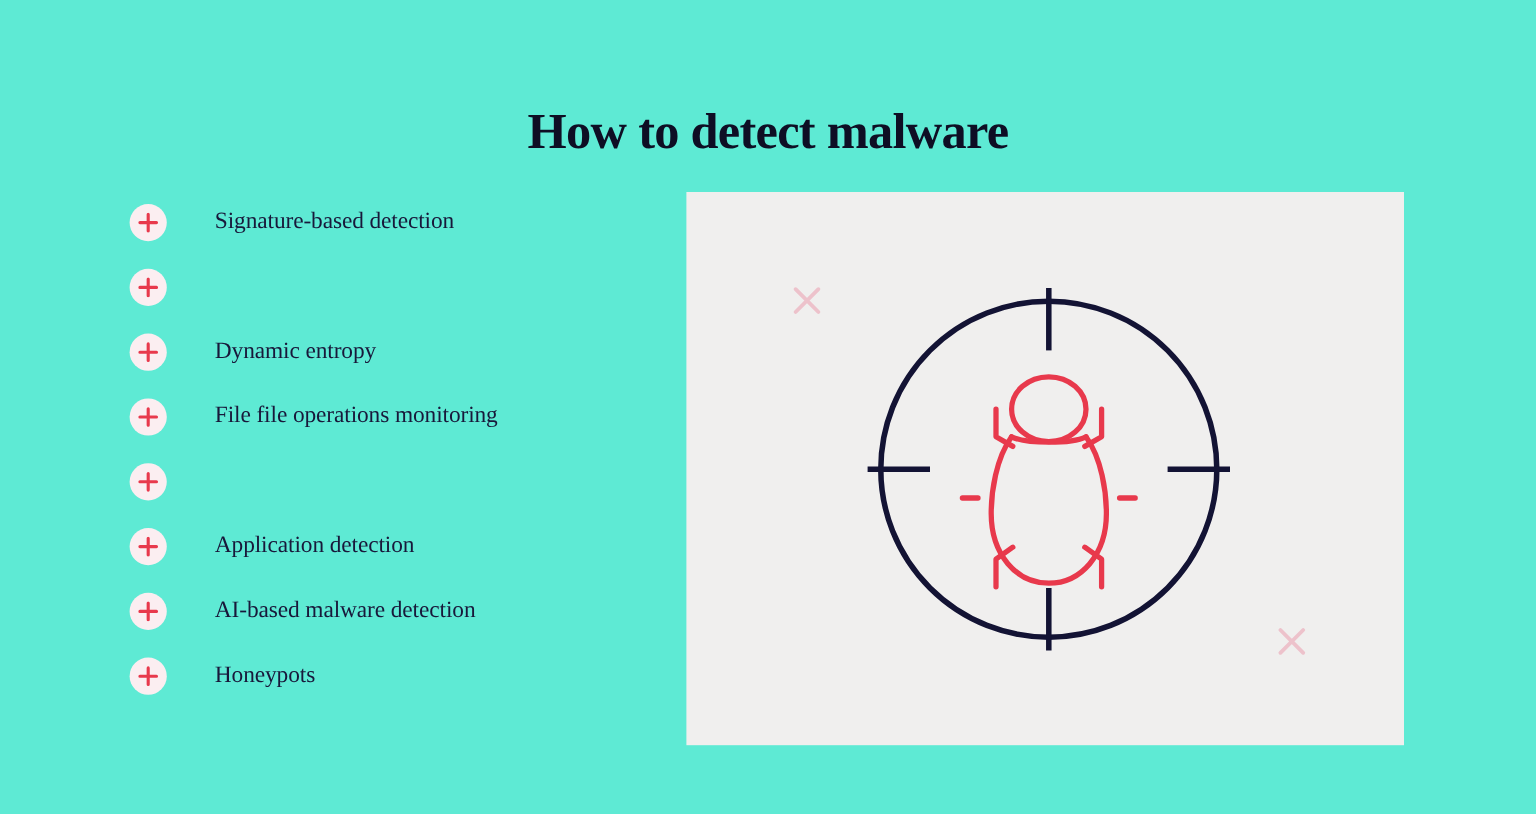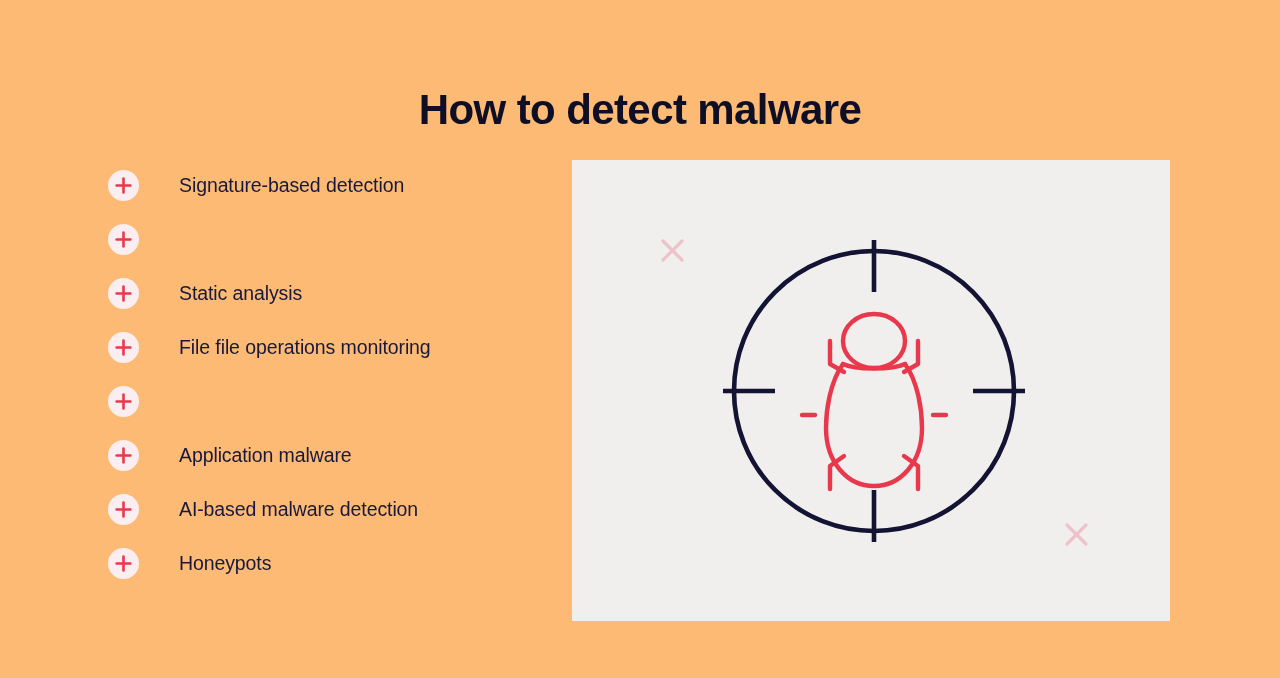--- a/index.html
+++ b/index.html
@@ -13,21 +13,22 @@
     background: #ebfdfd;
     font-family: "Liberation Sans", sans-serif;
     overflow: hidden;
     position: relative;
   }
 
   .slide {
     position: relative;
     width: 1280px;
     height: 678px;
-    background: #fdba74;
+    background: #5eead4;
+    font-family: Liberation Serif, serif;
   }
 
   
   .page-title {
     position: absolute;
     left: 0;
     top: 58px;
     width: 1280px;
     text-align: center;
     font-size: 42px;
@@ -116,21 +117,21 @@
         </svg>
       </span>
     </li>
 
     <li class="method-item">
       <span class="plus-badge">
         <svg width="17" height="17" viewBox="0 0 17 17" aria-hidden="true">
           <path d="M8.5 1.6 V15.4 M1.6 8.5 H15.4" stroke="#e8394c" stroke-width="2.6" stroke-linecap="round"></path>
         </svg>
       </span>
-      <span class="method-label">Static analysis</span>
+      <span class="method-label">Dynamic entropy</span>
     </li>
 
     <li class="method-item">
       <span class="plus-badge">
         <svg width="17" height="17" viewBox="0 0 17 17" aria-hidden="true">
           <path d="M8.5 1.6 V15.4 M1.6 8.5 H15.4" stroke="#e8394c" stroke-width="2.6" stroke-linecap="round"></path>
         </svg>
       </span>
       <span class="method-label">File file operations monitoring</span>
     </li>
@@ -142,21 +143,21 @@
         </svg>
       </span>
     </li>
 
     <li class="method-item">
       <span class="plus-badge">
         <svg width="17" height="17" viewBox="0 0 17 17" aria-hidden="true">
           <path d="M8.5 1.6 V15.4 M1.6 8.5 H15.4" stroke="#e8394c" stroke-width="2.6" stroke-linecap="round"></path>
         </svg>
       </span>
-      <span class="method-label">Application malware</span>
+      <span class="method-label">Application detection</span>
     </li>
 
 
     <li class="method-item">
       <span class="plus-badge">
         <svg width="17" height="17" viewBox="0 0 17 17" aria-hidden="true">
           <path d="M8.5 1.6 V15.4 M1.6 8.5 H15.4" stroke="#e8394c" stroke-width="2.6" stroke-linecap="round"></path>
         </svg>
       </span>
       <span class="method-label">AI-based malware detection</span>

